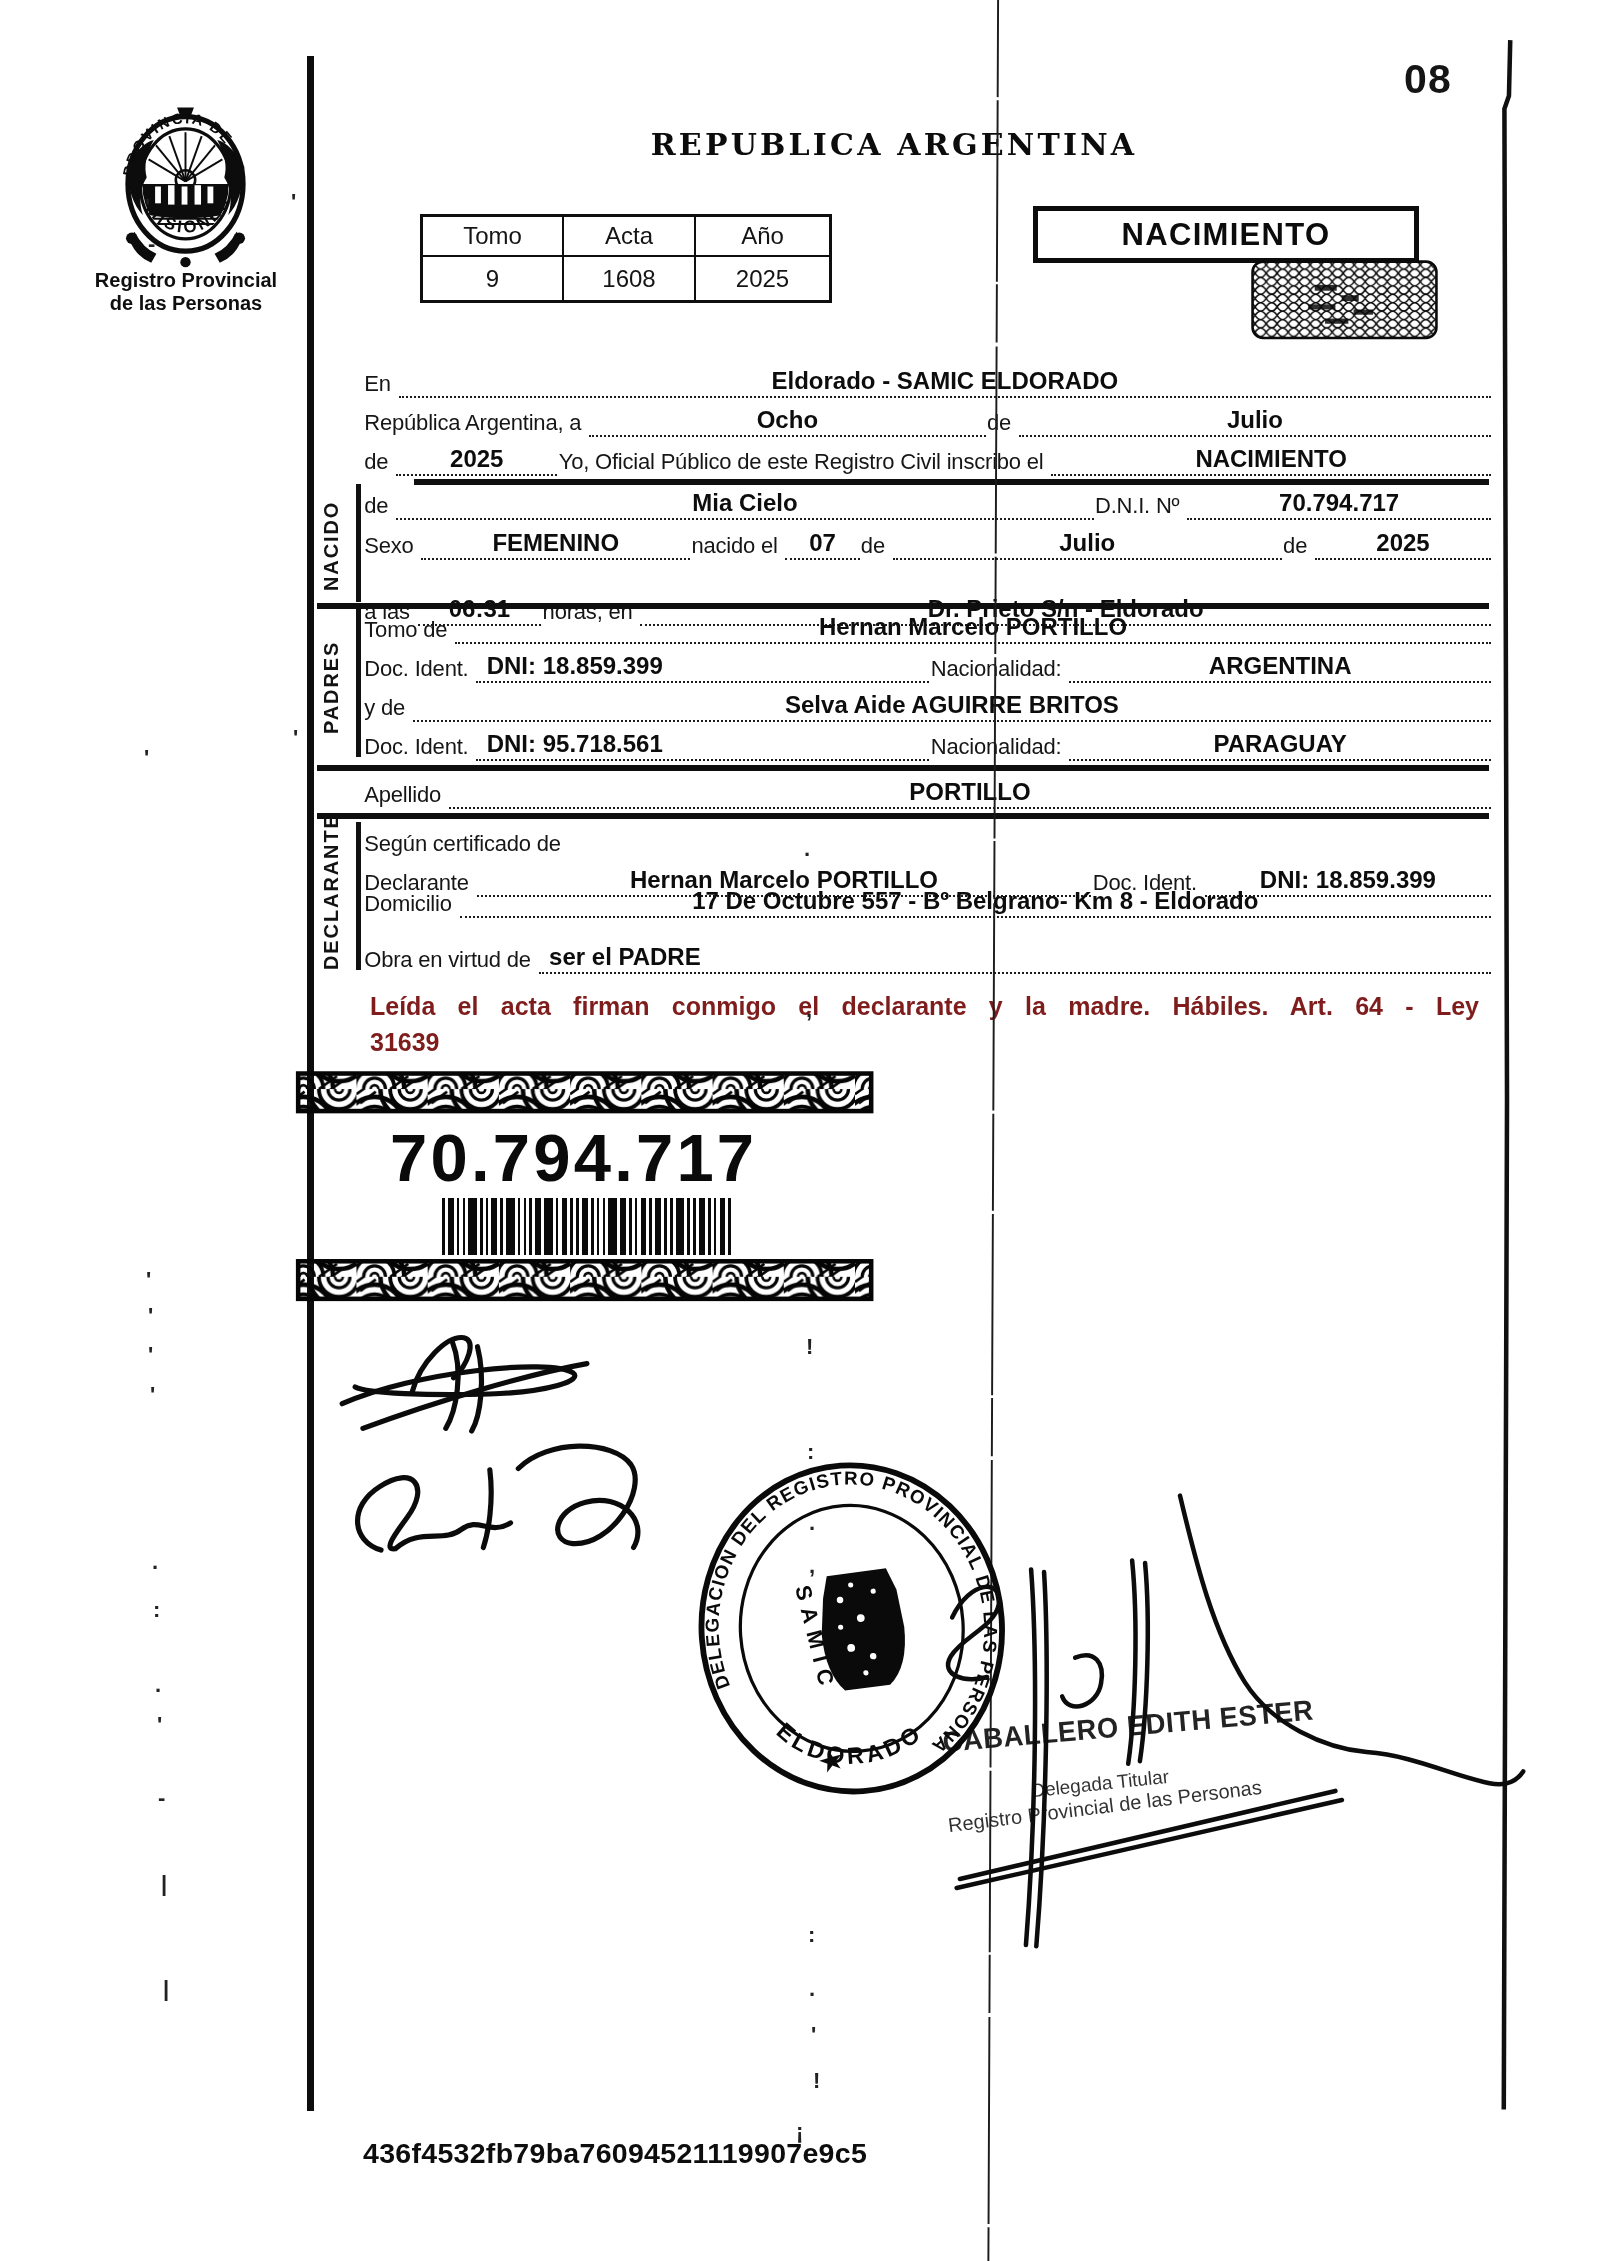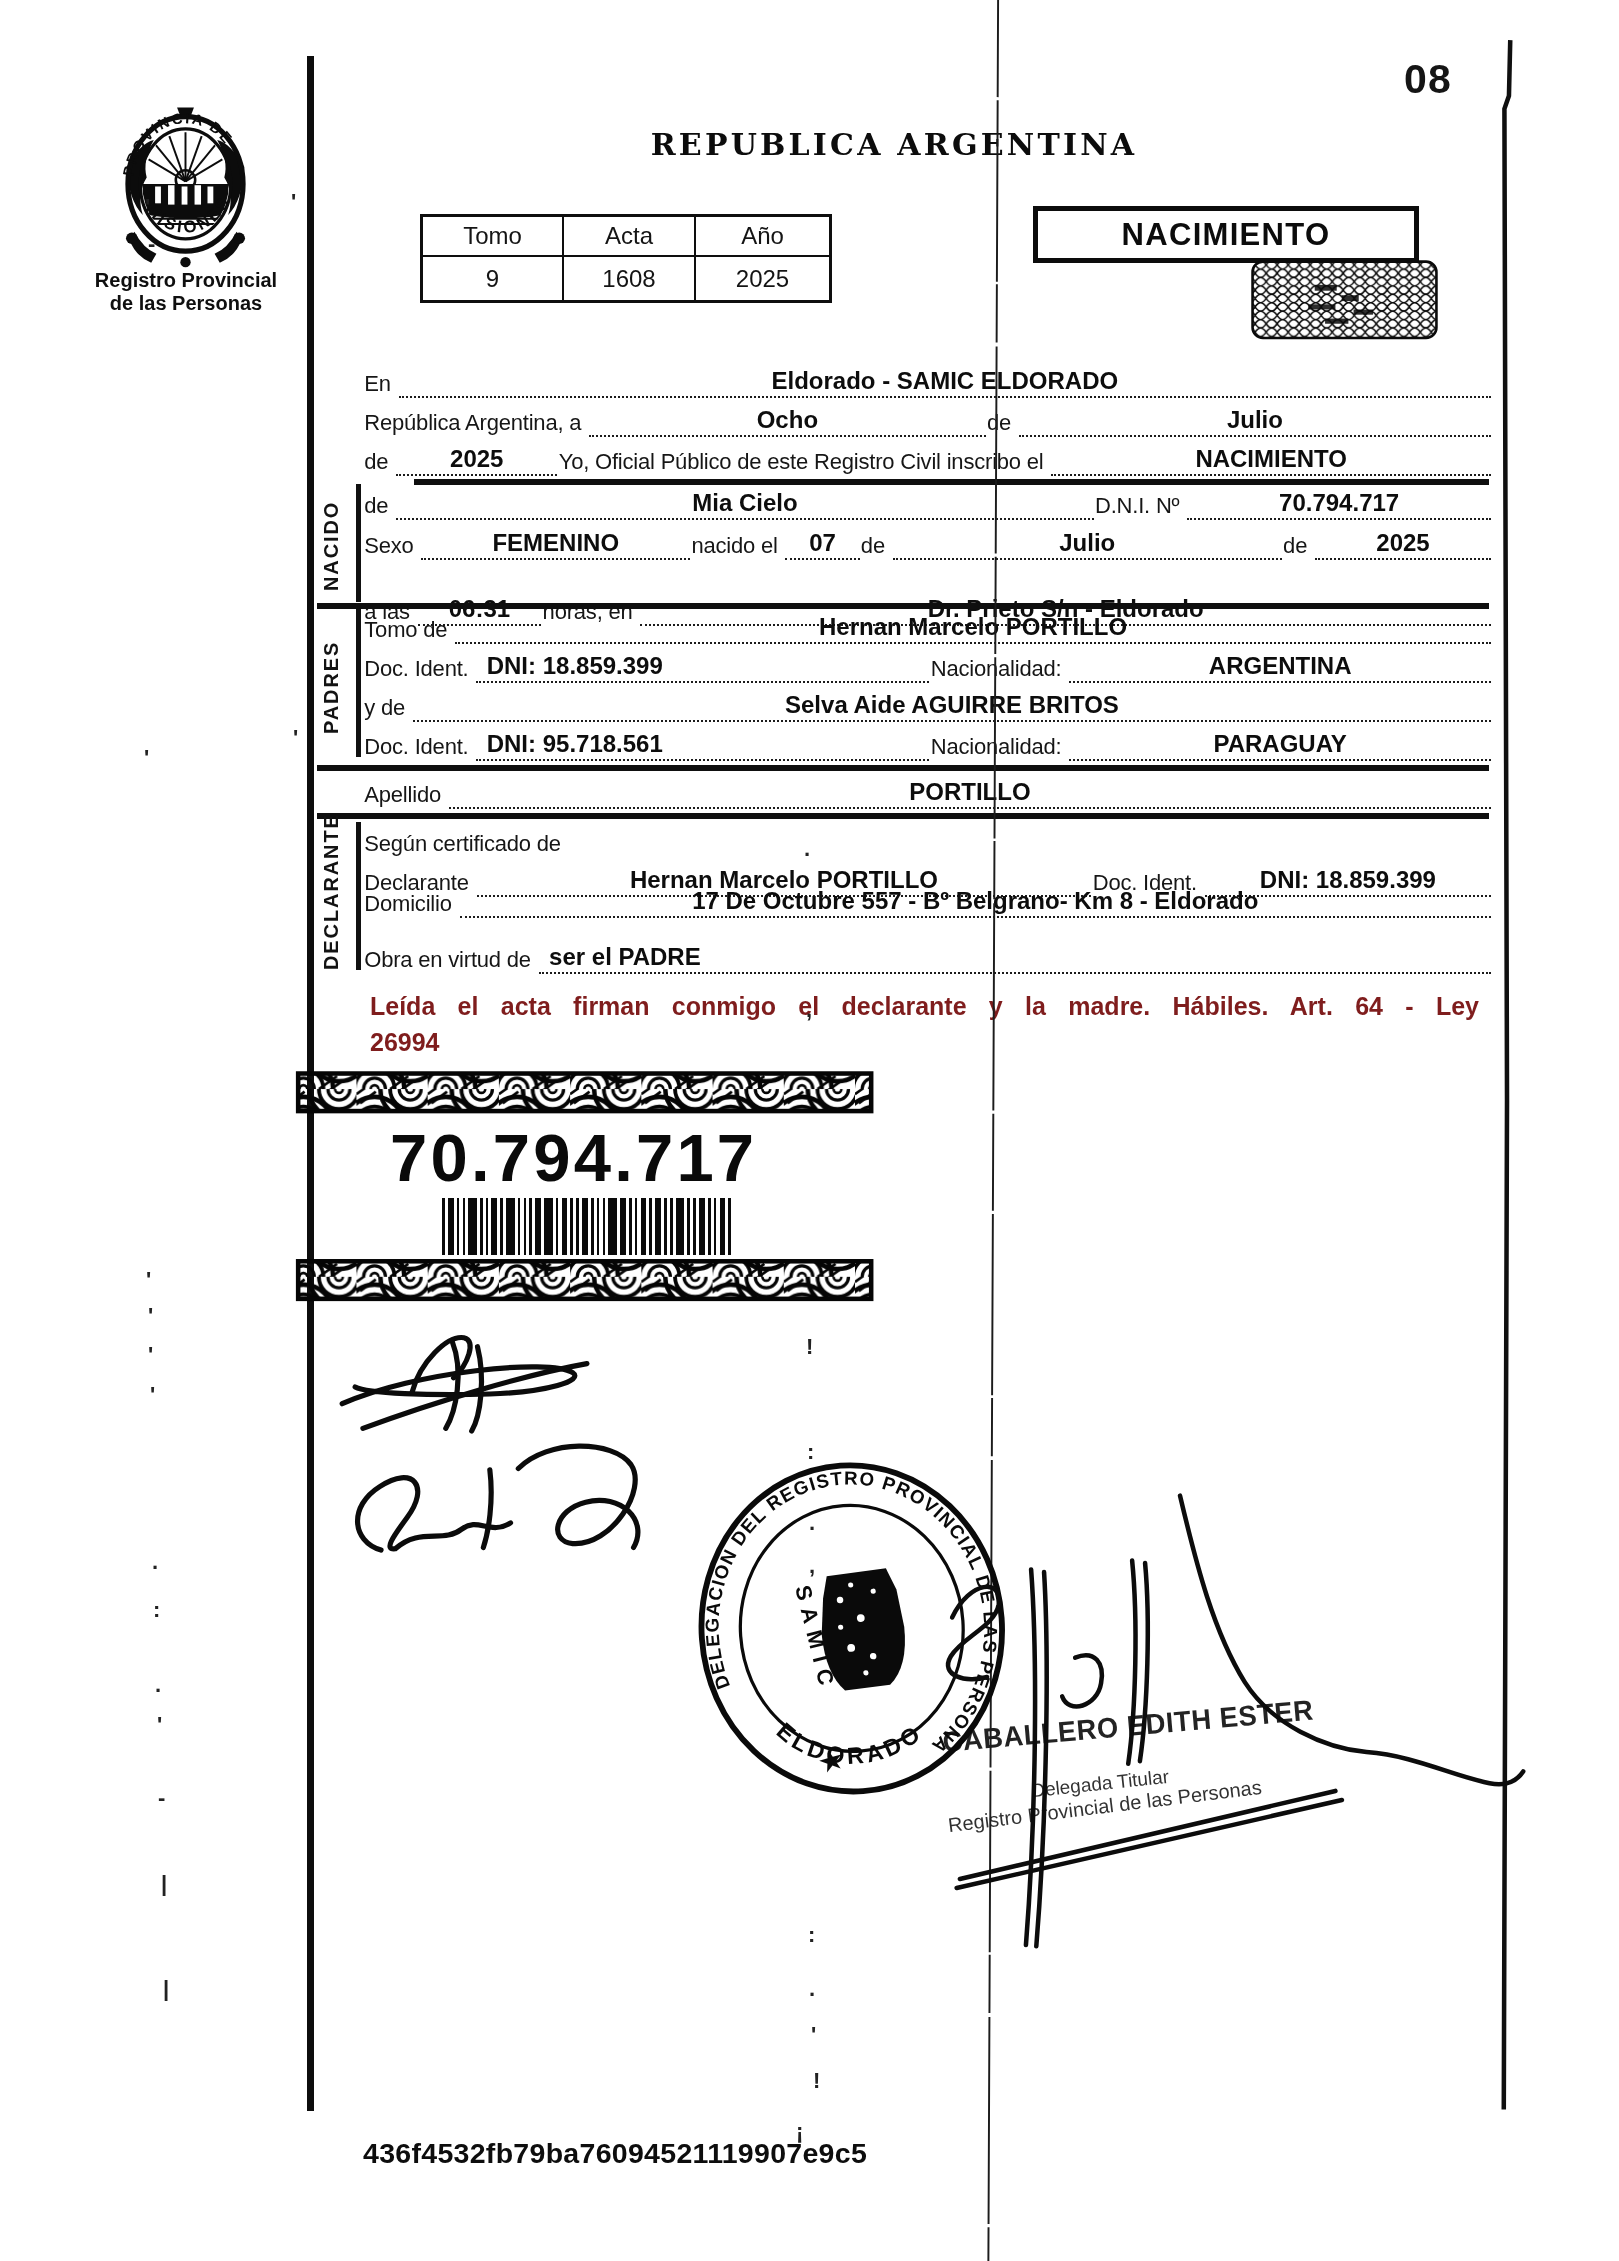--- a/index.html
+++ b/index.html
@@ -269,21 +269,21 @@
       </span>
   </div>
   <div class="row" style="top:936px">
     <span class="lbl">Obra en virtud de</span>
     <span class="fill left">
         <b>ser el PADRE</b>
       </span>
   </div>
 
   <div class="closing just" style="top:992px">Leída el acta firman conmigo el declarante y la madre. Hábiles.  Art. 64 - Ley</div>
-  <div class="closing" style="top:1028px">26994</div>
+  <div class="closing" style="top:1028px">31639</div>
 
   <div class="docnum">70.794.717</div>
   <div class="barcode" id="barcode">
       <div style="width: 2.6px; margin-right: 3.2px;"></div>
       <div style="width: 5.8px; margin-right: 3.2px;"></div>
       <div style="width: 2.6px; margin-right: 3.2px;"></div>
       <div style="width: 2.6px; margin-right: 3.2px;"></div>
       <div style="width: 8.4px; margin-right: 3.2px;"></div>
       <div style="width: 2.6px; margin-right: 3.2px;"></div>
       <div style="width: 2.6px; margin-right: 3.2px;"></div>

